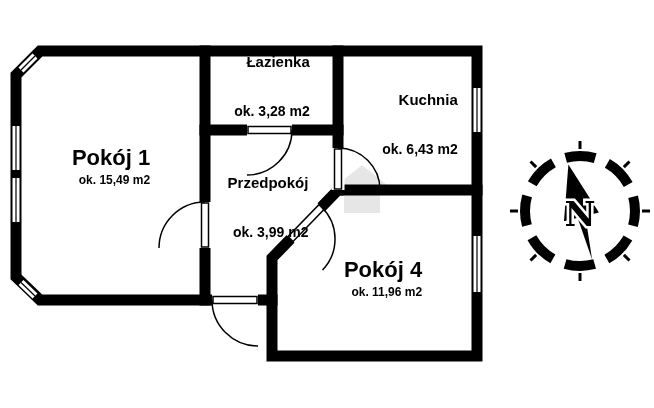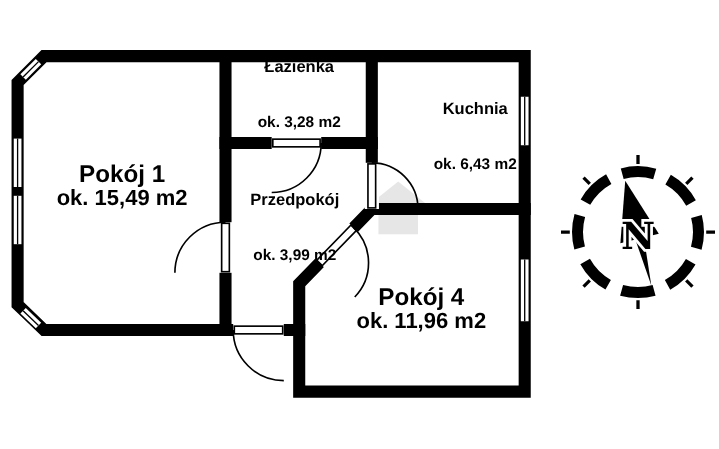--- a/index.html
+++ b/index.html
@@ -3,24 +3,24 @@
 <meta charset="utf-8">
 <style>
   html,body{margin:0;padding:0;background:#ffffff;}
   .stage{
     position:relative;width:654px;height:408px;background:#ffffff;
     font-family:"Liberation Sans", sans-serif;color:#000;overflow:hidden;
   }
   .plan-svg{position:absolute;left:0;top:0;}
   .room-label{
     position:absolute;transform:translate(-50%,-50%);
-    text-align:center;font-weight:700;white-space:nowrap;line-height:23px;
+    text-align:right;font-weight:700;white-space:nowrap;line-height:23px;
   }
   .lbl-lg{font-size:22px;}
-  .lbl-lg-area{font-size:20px;}
+  .lbl-lg-area{font-size:12px;}
   .lbl-sm{font-size:15px;}
   .lbl-sm-area{font-size:14px;margin-top:27px;}
 </style>
 </head>
 <body>
 
 <div class="stage">
 
   <svg class="plan-svg" width="654" height="408" viewBox="0 0 654 408">
 
@@ -122,21 +122,21 @@
   <div class="room-label" style="left:111px;top:169px;">
     <div class="lbl-lg">Pokój 1</div>
     <div class="lbl-lg-area">ok. 15,49 m2</div>
   </div>
 
   <div class="room-label" style="left:272px;top:86px;">
     <div class="lbl-sm">Łazienka</div>
     <div class="lbl-sm-area">ok. 3,28 m2</div>
   </div>
 
-  <div class="room-label" style="left:432px;top:124px;">
+  <div class="room-label" style="left:420px;top:124px;">
     <div class="lbl-sm">Kuchnia</div>
     <div class="lbl-sm-area">ok. 6,43 m2</div>
   </div>
 
   <div class="room-label" style="left:268px;top:207px;">
     <div class="lbl-sm">Przedpokój</div>
     <div class="lbl-sm-area">ok. 3,99 m2</div>
   </div>
 
   <div class="room-label" style="left:383px;top:281px;">

